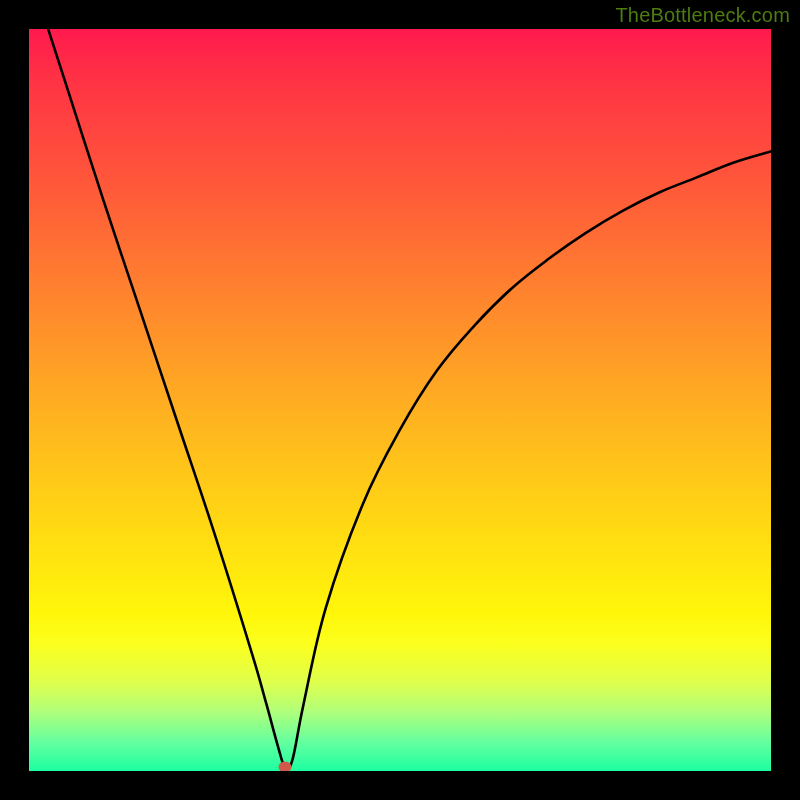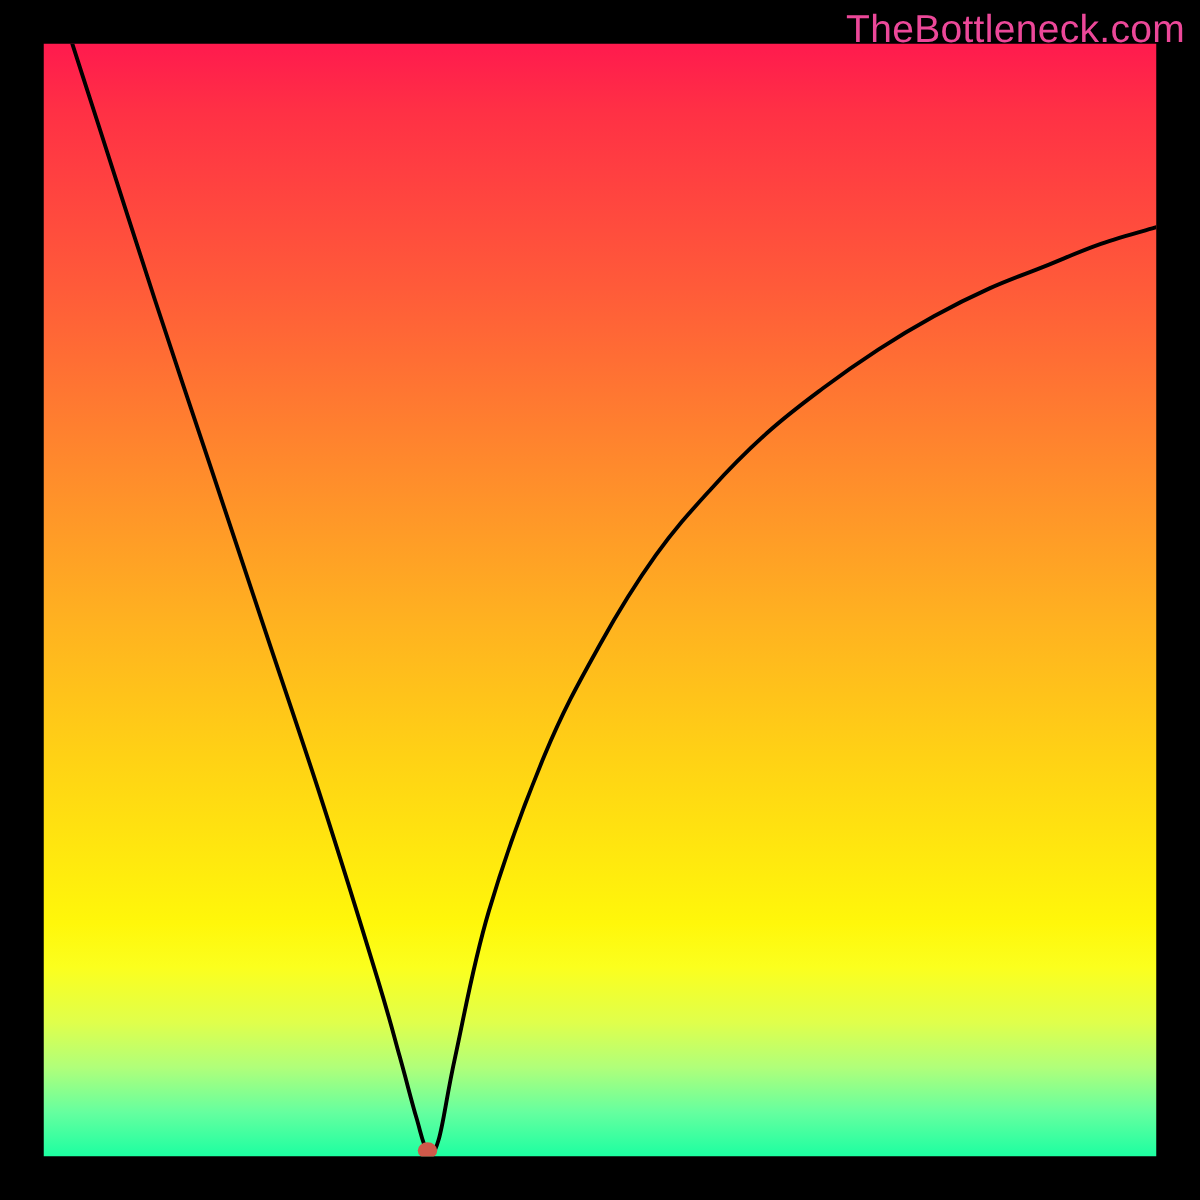--- a/index.html
+++ b/index.html
@@ -14,22 +14,22 @@
   .frame {
     position: relative;
     width: 800px;
     height: 800px;
     background: #000;
   }
   .watermark {
     position: absolute;
     top: 4px;
     right: 10px;
-    color: #ec4899;
-    font-size: 26px;
+    color: #4d7c0f;
+    font-size: 20px;
     font-weight: 400;
     letter-spacing: 0.2px;
     z-index: 5;
   }
   .plot-area {
     position: absolute;
     left: 29px;
     top: 29px;
     width: 742px;
     height: 742px;

